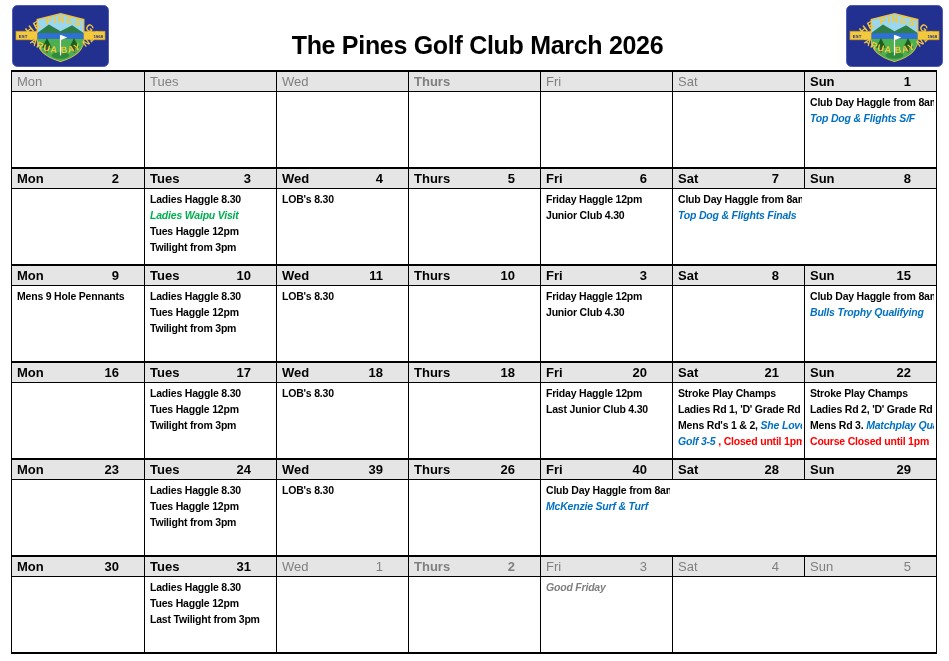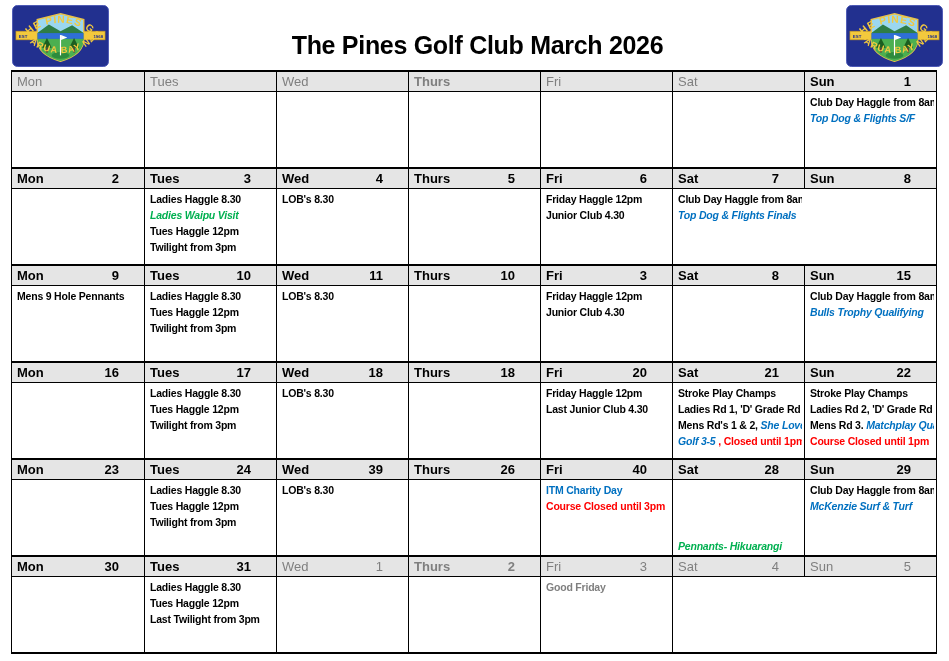--- a/index.html
+++ b/index.html
@@ -20,21 +20,21 @@
   .h-muted-bold{color:#7F7F7F;font-weight:bold;}
   .bcell{height:69px;padding:4px 2px 2px 5px;display:flex;flex-direction:column;
     font-size:10.5px;font-weight:bold;letter-spacing:-0.2px;overflow:hidden;}
   .line{line-height:12px;margin-bottom:4px;white-space:nowrap;overflow:hidden;}
   .line.bottom{margin-top:auto;margin-bottom:1px;}
   .s-black{color:#000;}
   .s-blue{color:#0070C0;}
   .s-blue-italic{color:#0070C0;font-style:italic;}
   .s-red{color:#FF0000;}
   .s-green-italic{color:#00B050;font-style:italic;}
-  .s-gray-italic{color:#7F7F7F;}
+  .s-gray-italic{color:#7F7F7F;font-style:italic;}
   .s-black-italic{color:#000;font-style:italic;}
   
   .footnotes{display:flex;margin:6px 12px 0 12px;}
   .fn-col-left{width:336px;flex:0 0 auto;}
   .fn-col-right{flex:1;}
   .fn-line{font-size:11px;font-weight:bold;margin-bottom:9px;white-space:nowrap;overflow:hidden;
     letter-spacing:-0.2px;}
   .hidden-defs{position:absolute;width:0;height:0;}
 </style>
 </head>
@@ -315,27 +315,20 @@
       <div class="bcell">
         <div class="line"><span class="s-black">Ladies Haggle 8.30</span></div>
         <div class="line"><span class="s-black">Tues Haggle 12pm</span></div>
         <div class="line"><span class="s-black">Twilight from 3pm</span></div>
       </div>
       <div class="bcell">
         <div class="line"><span class="s-black">LOB's 8.30</span></div>
       </div>
       <div class="bcell"></div>
       <div class="bcell">
-        <div class="line"><span class="s-blue">ITM Charity Day</span></div>
-        <div class="line"><span class="s-red">Course Closed until 3pm</span></div>
-      </div>
-      <div class="bcell">
-        <div class="line bottom"><span class="s-green-italic">Pennants- Hikuarangi</span></div>
-      </div>
-      <div class="bcell">
         <div class="line"><span class="s-black">Club Day Haggle from 8am</span></div>
         <div class="line"><span class="s-blue-italic">McKenzie Surf &amp; Turf</span></div>
       </div>
     </div>
     <div class="week">
       <div class="hcell h-bold">
         <span>Mon</span>
         <span>30</span>
       </div>
       <div class="hcell h-bold">

